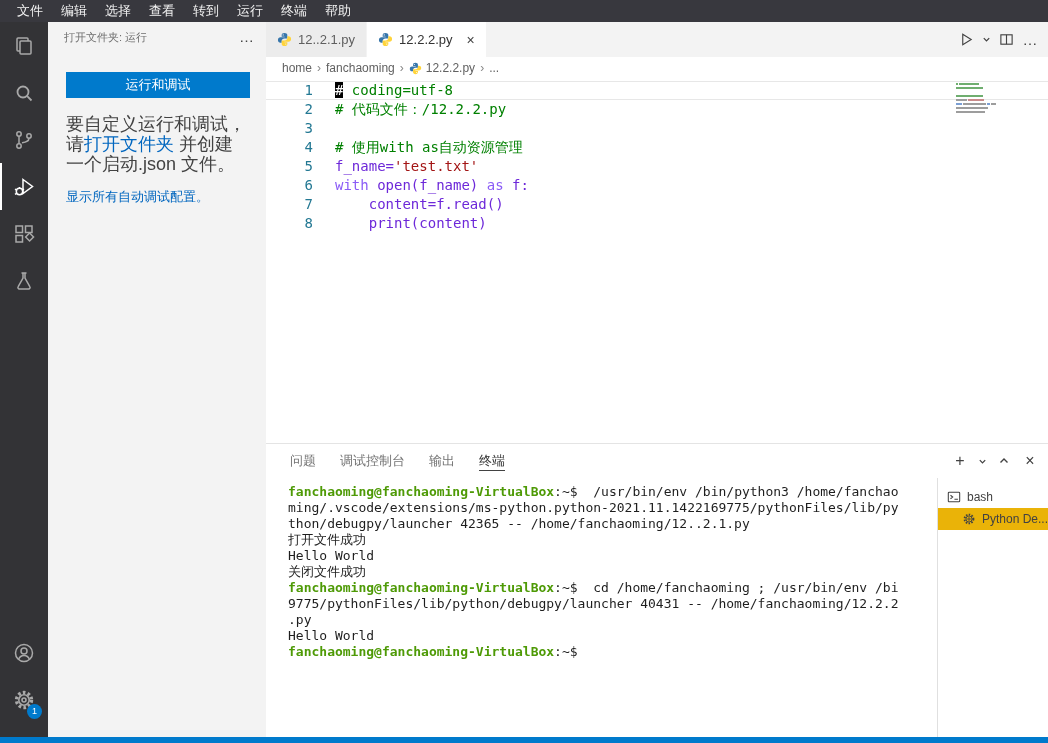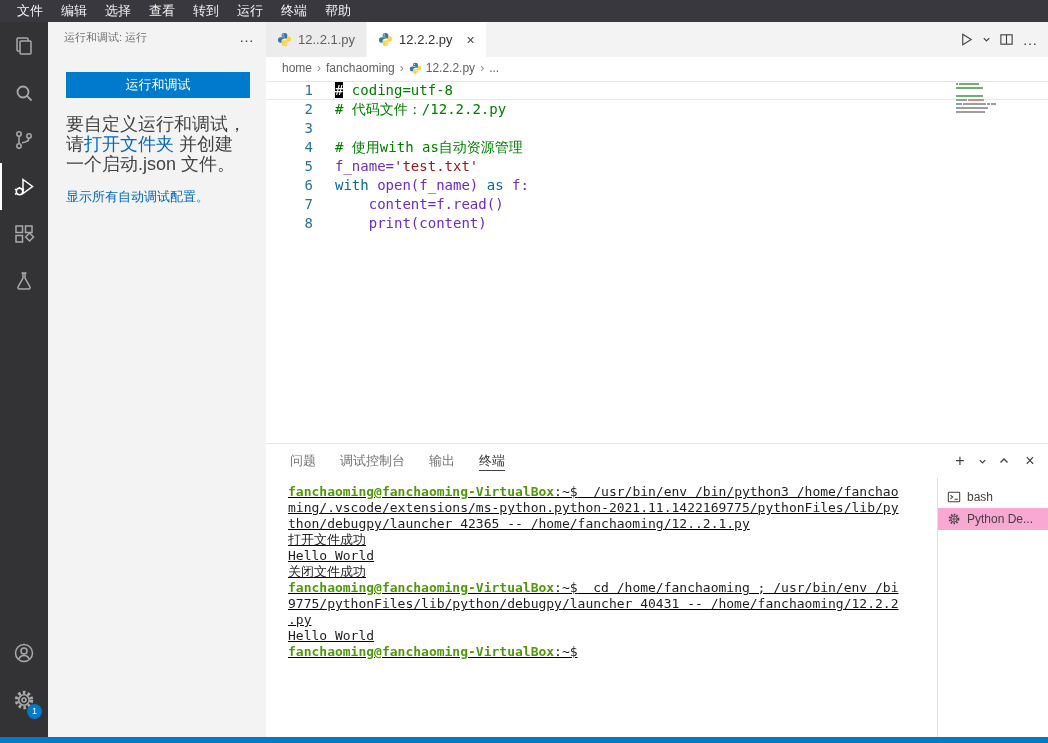--- a/index.html
+++ b/index.html
@@ -52,21 +52,21 @@
   .bc-sep { margin:0 5px; color:#888; }
 
   #code { position:relative; padding-top:2px; font-family:"DejaVu Sans Mono","Liberation Mono",monospace;
     font-size:14px; }
   .code-row { display:flex; height:19px; line-height:19px; width:100%; }
   .code-row.current { border-top:1px solid #e7e7e7; border-bottom:1px solid #e7e7e7; line-height:17px; }
   .ln { width:47px; text-align:right; color:#237893; flex:none; }
   .code-text { padding-left:22px; white-space:pre; }
   .c-comment { color:#008000; }
   .c-string { color:#a31515; }
-  .c-keyword { color:#0369a1; }
+  .c-keyword { color:#8b5cf6; }
   .c-plain { color:#6d28d9; }
   .cursor-block { background:#000; color:#fff; }
 
   #minimap { position:absolute; top:4px; right:14px; width:78px; }
   .mm-line { height:2px; margin-bottom:2px; display:flex; gap:1px; }
   .mm-seg { height:2px; }
 
   
   #panel { position:absolute; left:266px; right:0; top:443px; bottom:6px; background:#fff;
     border-top:1px solid #e4e4e4; }
@@ -74,30 +74,30 @@
   .ptab { margin-right:24px; font-size:13px; color:#737373; cursor:pointer; position:relative; height:34px;
     line-height:34px; }
   .ptab.active { color:#333; }
   .ptab.active::after { content:""; position:absolute; left:0; right:0; bottom:7px; height:1px; background:#424242; }
   .panel-actions { position:absolute; right:8px; top:0; height:34px; display:flex; align-items:center; gap:6px; }
   .pa { display:flex; align-items:center; justify-content:center; width:20px; height:20px; color:#424242;
     cursor:pointer; font-size:16px; }
   .pa.narrow { width:12px; }
 
   #terminal { position:absolute; left:0; top:34px; right:111px; bottom:0; padding:6px 0 16px 22px;
-    font-family:"DejaVu Sans Mono","Liberation Mono",monospace; font-size:13px; overflow:hidden;text-decoration:underline; }
+    font-family:"DejaVu Sans Mono","Liberation Mono",monospace; font-size:13px; overflow:hidden; }
   .t-line { height:16px; line-height:16px; white-space:pre; color:#1e1e1e; }
   .t-prompt { color:#4e9a06; font-weight:bold; }
   .t-ps { color:#1e1e1e; }
 
   #terminal-list { position:absolute; right:0; top:34px; width:111px; bottom:0; border-left:1px solid #e0e0e0;
     padding-top:8px; }
   .trow { height:22px; display:flex; align-items:center; gap:6px; padding-left:9px; font-size:12px;
     color:#424242; cursor:pointer; white-space:nowrap; overflow:hidden; }
-  .trow.selected { background:#f9a8d4; }
+  .trow.selected { background:#eab308;justify-content:flex-end; }
   .trow svg { width:14px; height:14px; flex:none; }
 
   
   #statusbar { position:absolute; left:0; right:0; bottom:0; height:6px; background:#007acc; }
 </style>
 </head>
 <body>
 
 <div id="app">
 
@@ -169,21 +169,21 @@
             <circle cx="12" cy="12" r="5.2" stroke-width="1.6"></circle>
             <circle cx="12" cy="12" r="2" stroke-width="1.6"></circle>
           </svg>
         <span class="badge">1</span>
       </div>
     </div>
   </div>
 
   <div id="sidebar">
     <div id="sidebar-header">
-      <span id="sidebar-title">运行和调试: 运行</span>
+      <span id="sidebar-title">打开文件夹: 运行</span>
       <span id="sidebar-more">…</span>
     </div>
     <button id="run-debug-button">运行和调试</button>
     <div id="sidebar-hint">
       <span>要自定义运行和调试，请</span><span class="side-link">打开文件夹</span><span> 并创建一个启动.json 文件。</span>
     </div>
     <span id="show-configs-link" class="side-link">显示所有自动调试配置。</span>
   </div>
 
   <div id="editor-area">

